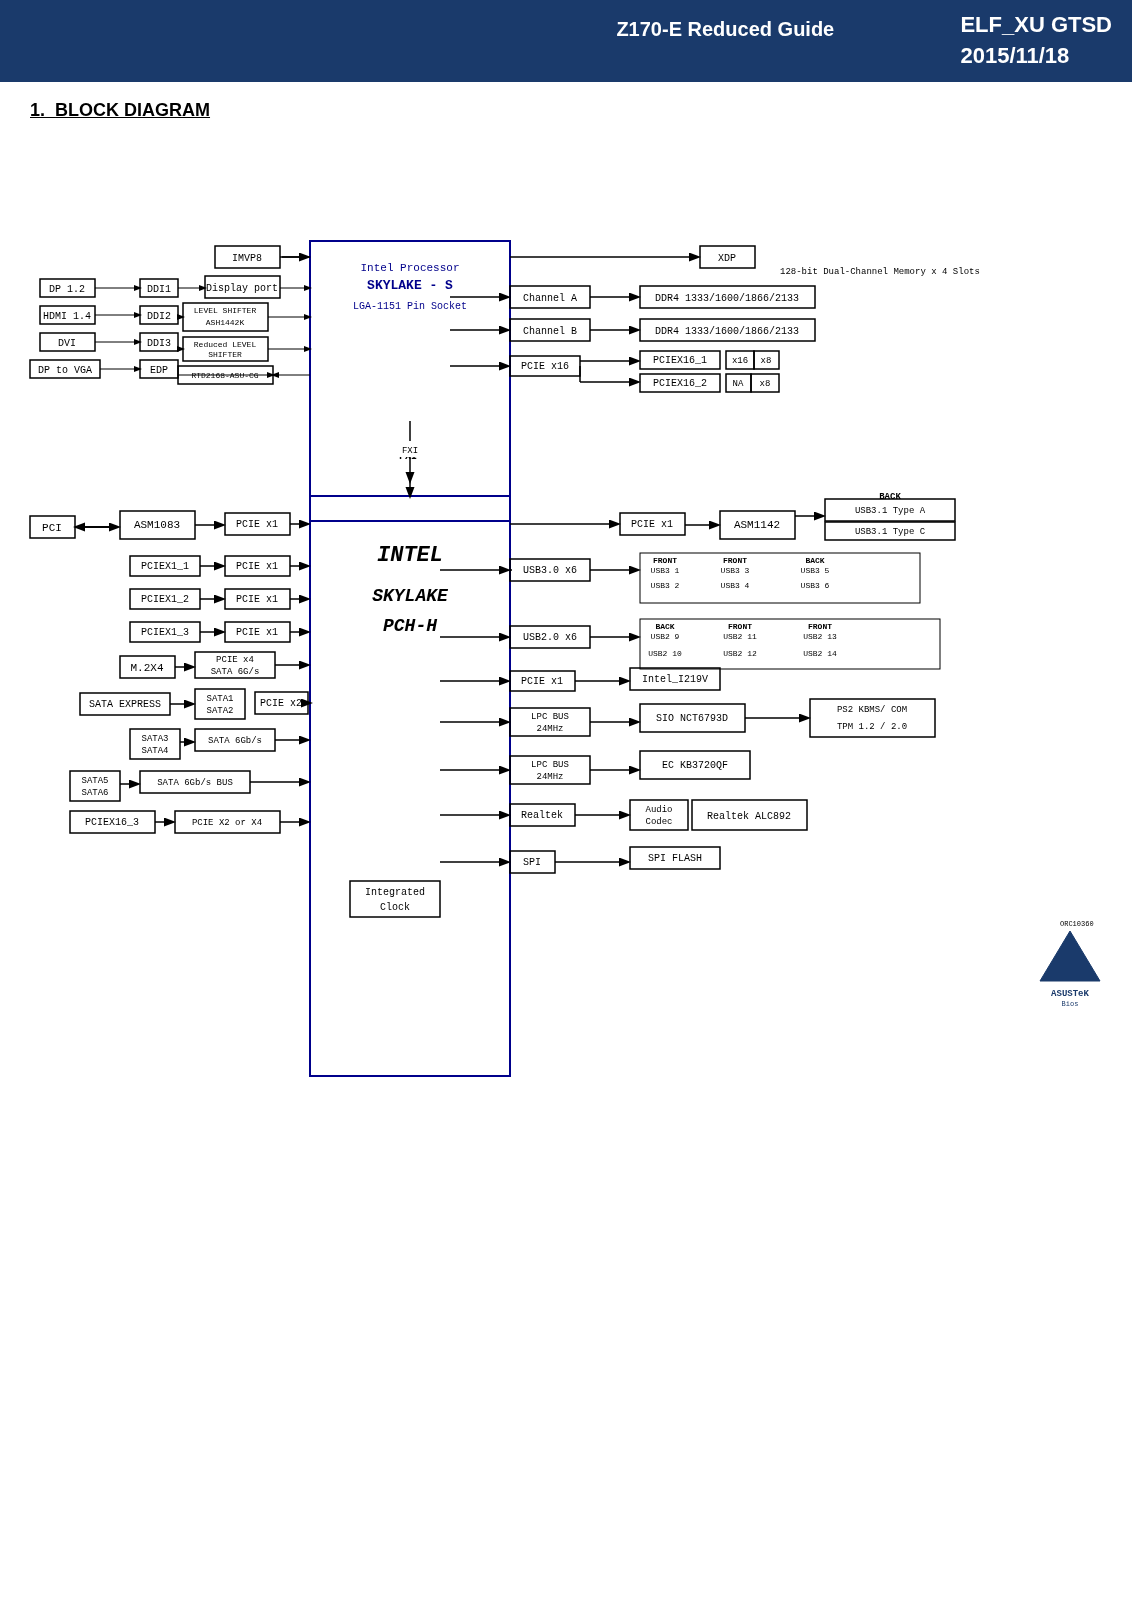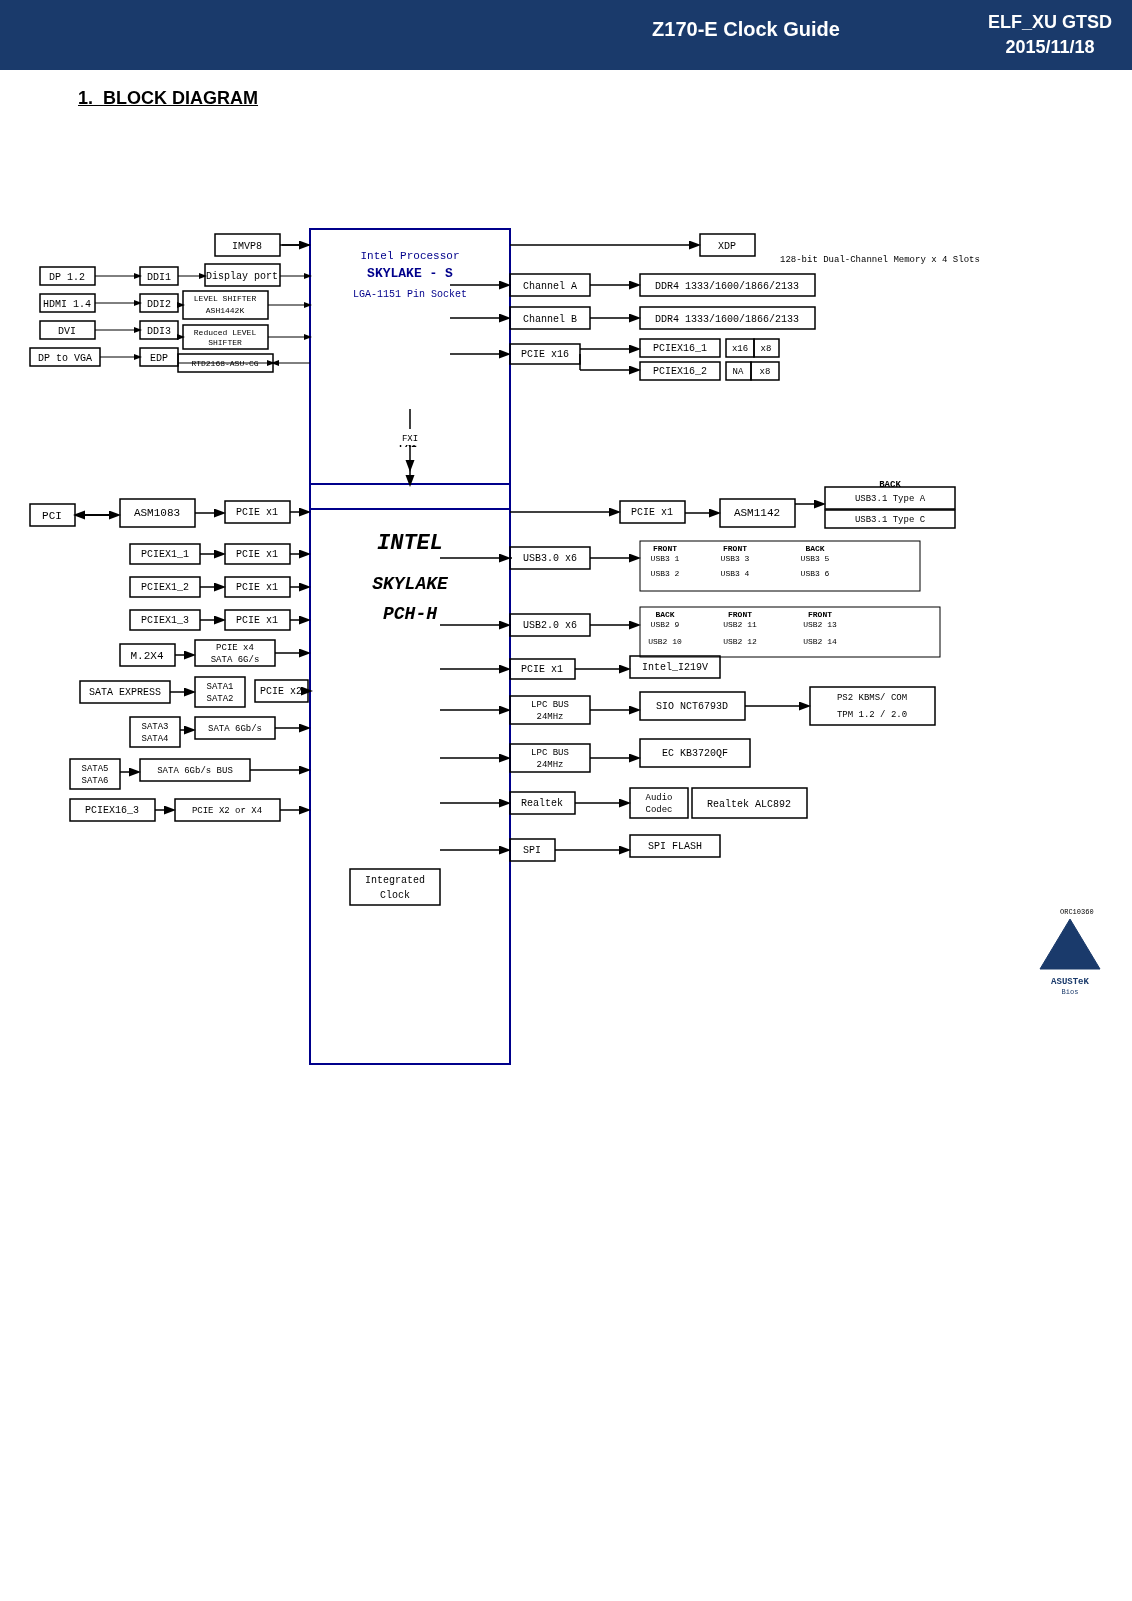--- a/index.html
+++ b/index.html
@@ -26,42 +26,41 @@
       align-items: flex-start;
     }
     .header-title {
       font-size: 20px;
       font-weight: bold;
       text-align: center;
       flex: 1;
       padding-top: 8px;
     }
     .header-right {
-      text-align: center;
-      font-size: 18px;
+      text-align: left;
+      font-size: 22px;
       font-weight: bold;
       line-height: 1.4;
     }
     
     .section-title {
       font-size: 18px;
       font-weight: bold;
       padding: 18px 30px 10px 30px;
       text-decoration: underline;
-      margin-left: 48px;
     }
   </style>
 </head>
 <body>
 
 <div class="page">
 
   <div class="header">
     <div style="flex:1"></div>
-    <div class="header-title">Z170-E Clock Guide</div>
+    <div class="header-title">Z170-E Reduced Guide</div>
     <div class="header-right">
       <div>ELF_XU GTSD</div>
       <div>2015/11/18</div>
     </div>
   </div>
 
   <div class="section-title">
     <span>1.</span>&nbsp;&nbsp;<span>BLOCK DIAGRAM</span>
   </div>
 

